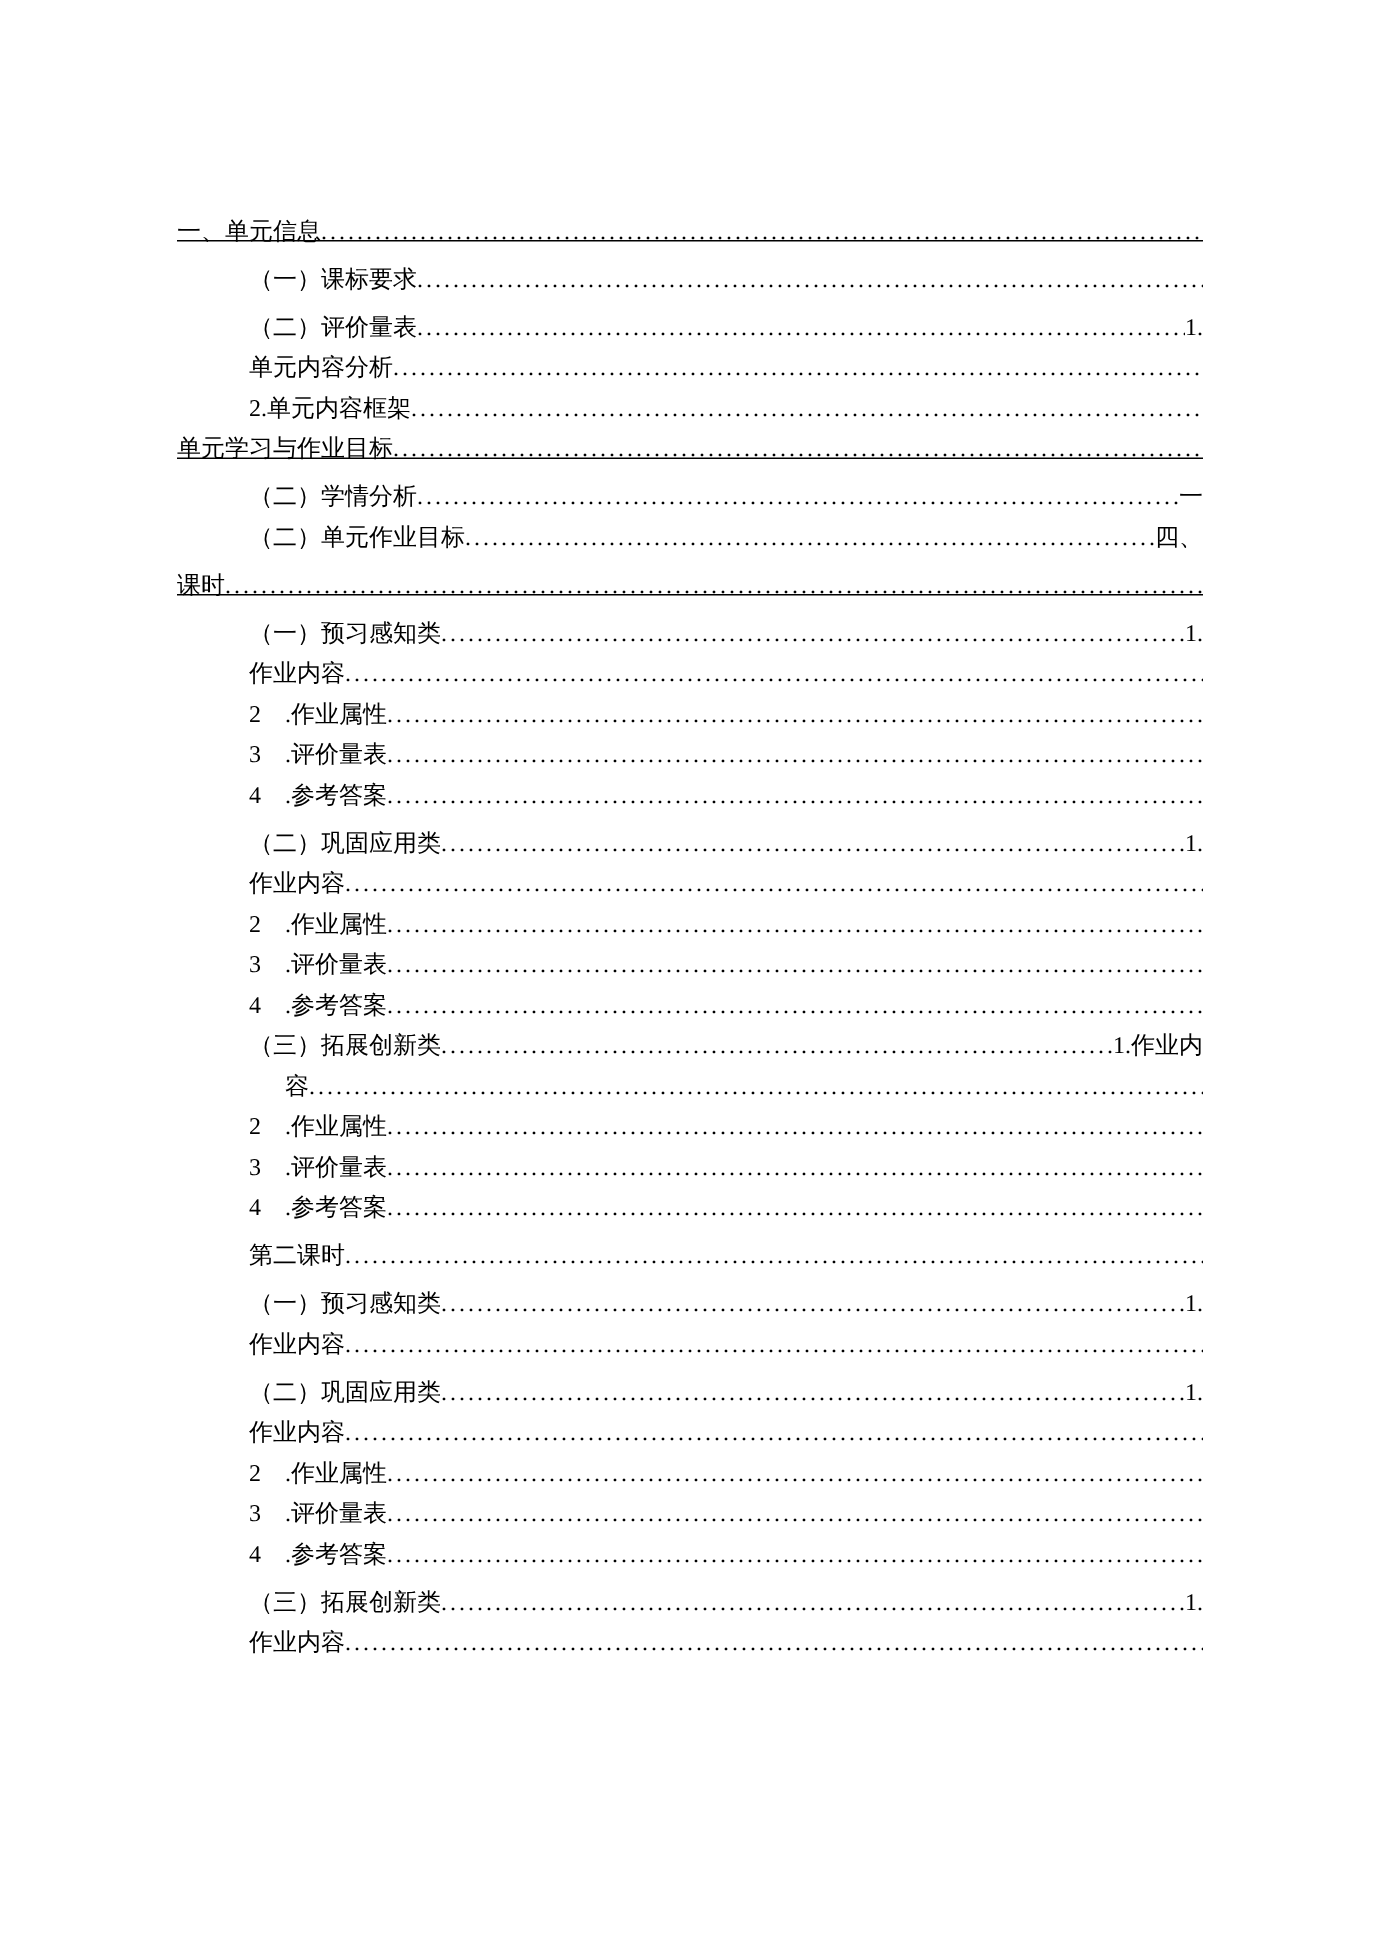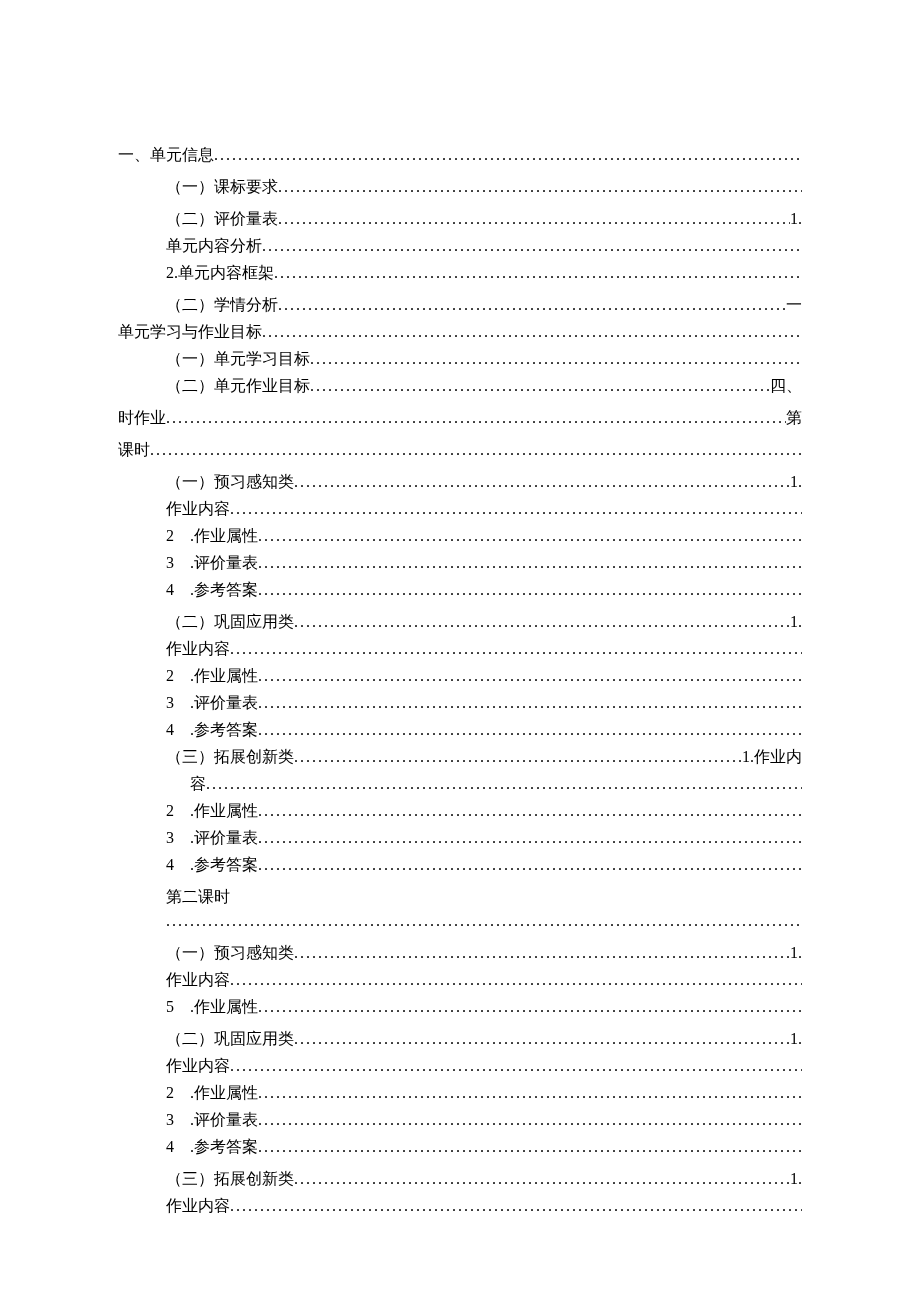--- a/index.html
+++ b/index.html
@@ -33,25 +33,25 @@
       letter-spacing: 2px;
       font-family: "SimSun", serif;
     }
     .dots::after {
       content: ". . . . . . . . . . . . . . . . . . . . . . . . . . . . . . . . . . . . . . . . . . . . . . . . . . . . . . . . . . . . . . . . . . . . . . . . . . . . . . . . . . . . . . . . . . . . . . . . . . . . . . . . . . . . . . . . . . . . . . . . . . . . . . . . . . . . .";
       letter-spacing: -1px;
     }
     .tail {
       flex-shrink: 0;
     }
-    .l0 { padding-left: 0px; }
+    .l0 { padding-left: 0px; text-decoration: underline; }
     .l1 { padding-left: 48px; }
     .l2 { padding-left: 48px; }
     .l3 { padding-left: 72px; }
-    .l4 { padding-left: 48px; flex-direction: column; }
+    .l4 { padding-left: 48px; }
     .gap { margin-top: 8px; }
     .gap2 { margin-top: 3px; }
   </style>
 </head>
 <body>
 
 <div id="toc-container">
     <div class="row l0 gap2">
       <span class="text">一、单元信息</span>
       <span class="dots"></span>
@@ -70,46 +70,36 @@
     <div class="row l2 gap2">
       <span class="text">单元内容分析</span>
       <span class="dots"></span>
       <span class="tail"></span>
     </div>
     <div class="row l2 gap2">
       <span class="text">2.单元内容框架</span>
       <span class="dots"></span>
       <span class="tail"></span>
     </div>
-    <div class="row l1 gap">
-      <span class="text">（二）学情分析</span>
-      <span class="dots"></span>
-      <span class="tail">一</span>
-    </div>
     <div class="row l0 gap2">
       <span class="text">单元学习与作业目标</span>
       <span class="dots"></span>
       <span class="tail"></span>
     </div>
-    <div class="row l1 gap2">
-      <span class="text">（一）单元学习目标</span>
-      <span class="dots"></span>
-      <span class="tail"></span>
+    <div class="row l1 gap">
+      <span class="text">（二）学情分析</span>
+      <span class="dots"></span>
+      <span class="tail">一</span>
     </div>
     <div class="row l1 gap2">
       <span class="text">（二）单元作业目标</span>
       <span class="dots"></span>
       <span class="tail">四、</span>
     </div>
     <div class="row l0 gap">
-      <span class="text">时作业</span>
-      <span class="dots"></span>
-      <span class="tail">第</span>
-    </div>
-    <div class="row l0 gap">
       <span class="text">课时</span>
       <span class="dots"></span>
       <span class="tail"></span>
     </div>
     <div class="row l1 gap">
       <span class="text">（一）预习感知类</span>
       <span class="dots"></span>
       <span class="tail">1.</span>
     </div>
     <div class="row l2 gap2">
@@ -187,25 +177,20 @@
       <span class="dots"></span>
       <span class="tail"></span>
     </div>
     <div class="row l1 gap">
       <span class="text">（一）预习感知类</span>
       <span class="dots"></span>
       <span class="tail">1.</span>
     </div>
     <div class="row l2 gap2">
       <span class="text">作业内容</span>
-      <span class="dots"></span>
-      <span class="tail"></span>
-    </div>
-    <div class="row l2 gap2">
-      <span class="text">5　.作业属性</span>
       <span class="dots"></span>
       <span class="tail"></span>
     </div>
     <div class="row l1 gap">
       <span class="text">（二）巩固应用类</span>
       <span class="dots"></span>
       <span class="tail">1.</span>
     </div>
     <div class="row l2 gap2">
       <span class="text">作业内容</span>

